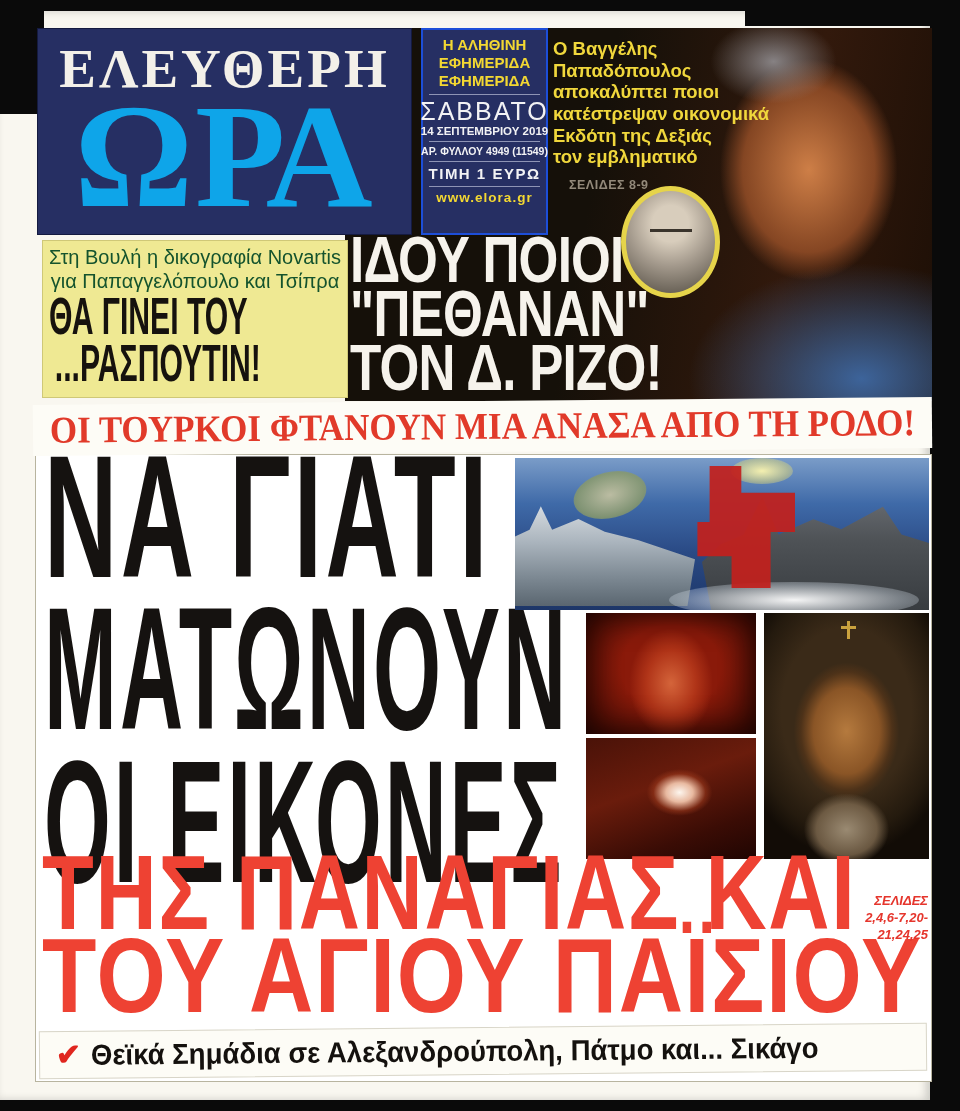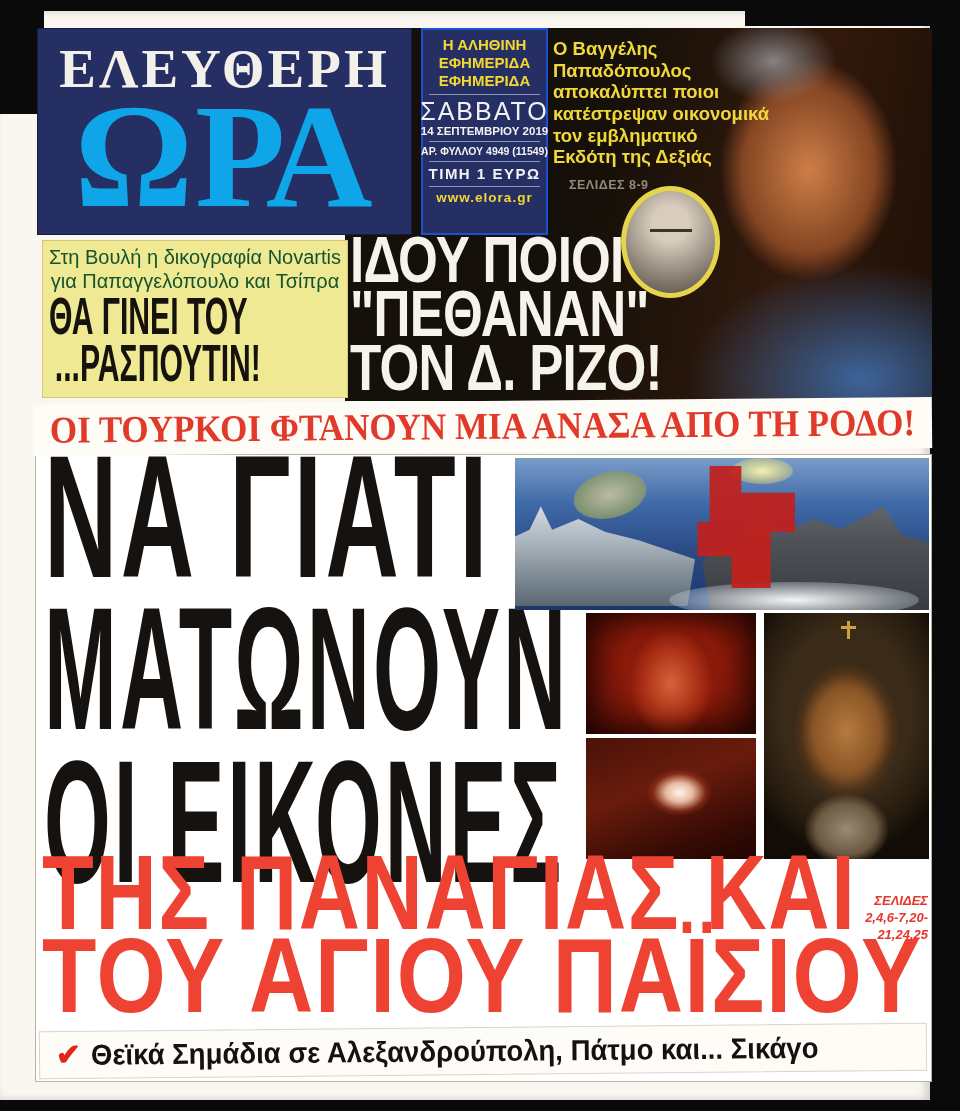--- a/index.html
+++ b/index.html
@@ -137,22 +137,22 @@
 <div class="page">
   <div class="paper"></div>
   <div class="corner-black"></div>
   <div class="top-bump"></div>
 
   <div class="photo-block">
     <div class="teaser">
       <div>Ο Βαγγέλης Παπαδόπουλος</div>
       <div>αποκαλύπτει ποιοι</div>
       <div>κατέστρεψαν οικονομικά</div>
+      <div>Εκδότη της Δεξιάς</div>
       <div>τον εμβληματικό</div>
-      <div>Εκδότη της Δεξιάς</div>
     </div>
     <div class="pages89">ΣΕΛΙΔΕΣ 8-9</div>
     <div class="oval">
       <div class="glasses"></div>
     </div>
     <div class="rizos">
       <div>ΙΔΟΥ ΠΟΙΟΙ</div>
       <div>"ΠΕΘΑΝΑΝ"</div>
       <div>ΤΟΝ Δ. ΡΙΖΟ!</div>
     </div>

